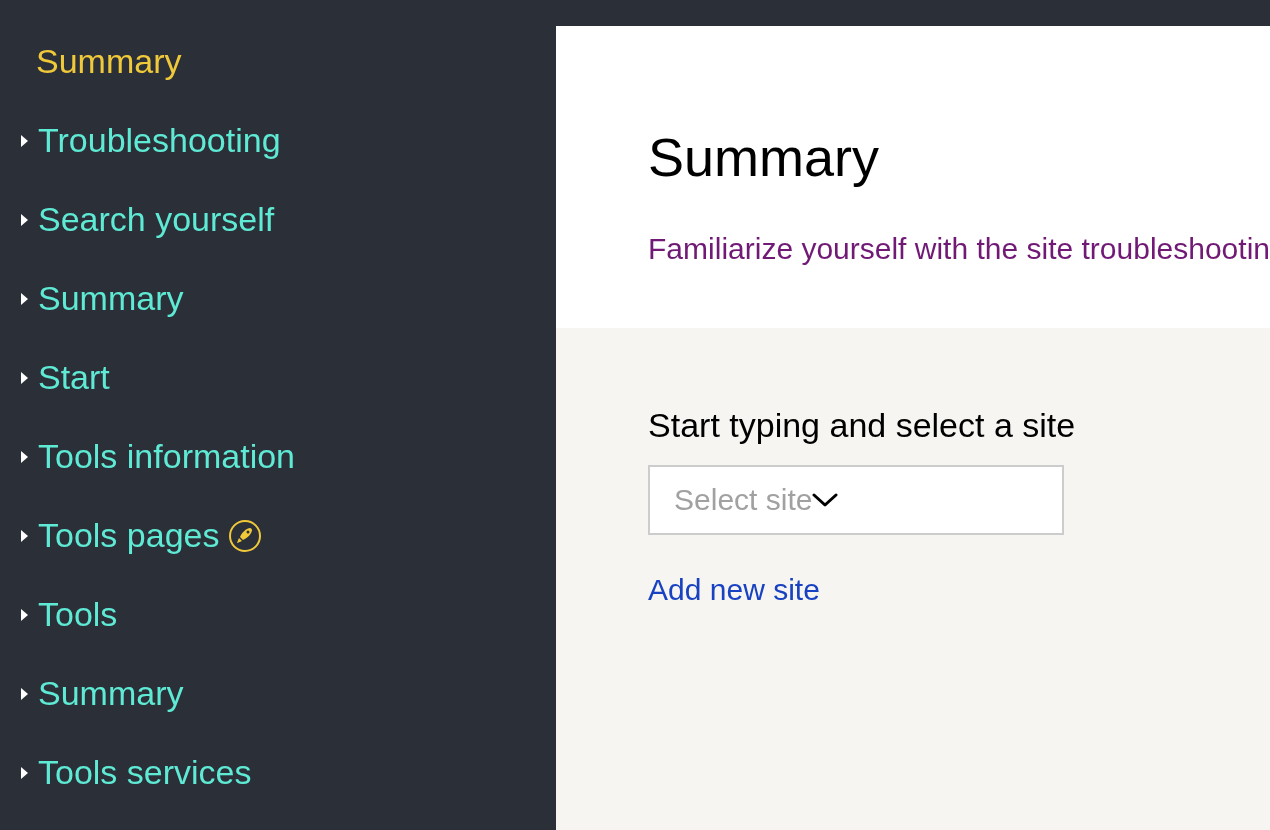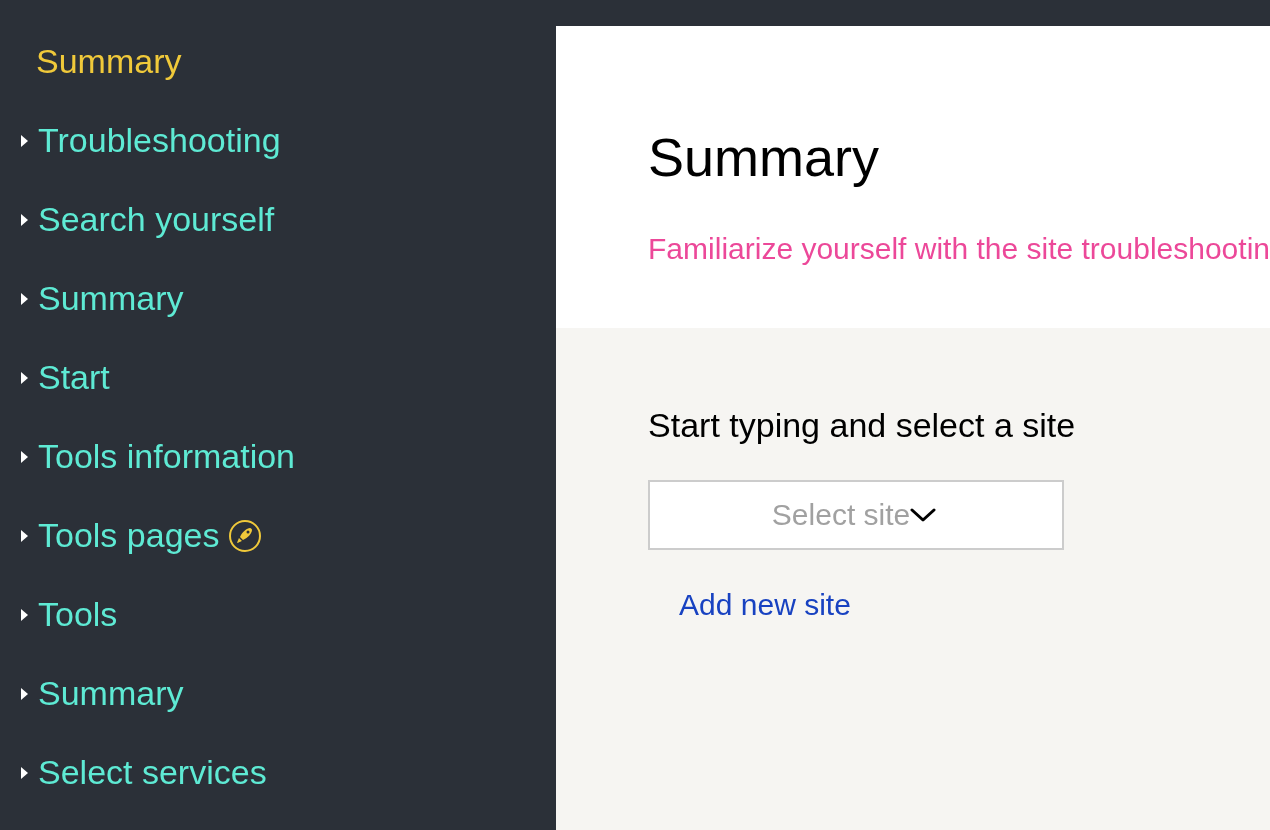--- a/index.html
+++ b/index.html
@@ -75,62 +75,61 @@
       padding: 100px 0 62px 92px;
     }
     .page-title {
       font-size: 54px;
       font-weight: 400;
       color: #000000;
       margin-bottom: 44px;
     }
     .page-subtitle {
       font-size: 30px;
-      color: #ec4899;
+      color: #701a75;
       white-space: nowrap;
     }
     .main-body {
       background: #f6f5f2;
       padding: 78px 0 0 92px;
       flex: 1;
     }
     .select-prompt {
       font-size: 34px;
       color: #000000;
-      margin-bottom: 35px;
+      margin-bottom: 20px;
     }
     .select-box {
       width: 416px;
       height: 70px;
       border: 2px solid #cccccc;
       background: #ffffff;
       display: flex;
       align-items: center;
-      justify-content: center;
+      justify-content: flex-start;
       padding: 0 28px 0 24px;
       cursor: pointer;
       margin-bottom: 38px;
     }
     .select-placeholder {
       font-size: 30px;
       color: #a1a1a1;
     }
     .chevron-down-icon {
       display: inline-flex;
       color: #000000;
     }
     .chevron-down-icon svg {
       width: 26px;
       height: 16px;
     }
     .add-link {
       font-size: 30px;
       color: #1842c1;
       cursor: pointer;
-      margin-left: 31px;
     }
   </style>
 </head>
 <body>
 
 <nav class="sidebar">
   <div class="sidebar-item active">
     <span class="sidebar-item-label">Summary</span>
   </div>
   <div class="sidebar-item">
@@ -203,21 +202,21 @@
         </svg>
     </span>
     <span class="sidebar-item-label">Summary</span>
   </div>
   <div class="sidebar-item">
     <span class="caret-icon">
       <svg viewBox="0 0 10 14">
           <path d="M1 1 L8 7 L1 13 Z" fill="currentColor"></path>
         </svg>
     </span>
-    <span class="sidebar-item-label">Select services</span>
+    <span class="sidebar-item-label">Tools services</span>
   </div>
 </nav>
 
 <main class="main">
   <div class="main-top-gap"></div>
   <div class="main-header">
     <h1 class="page-title">Summary</h1>
     <p class="page-subtitle">Familiarize yourself with the site troubleshootin</p>
   </div>
   <div class="main-body">

